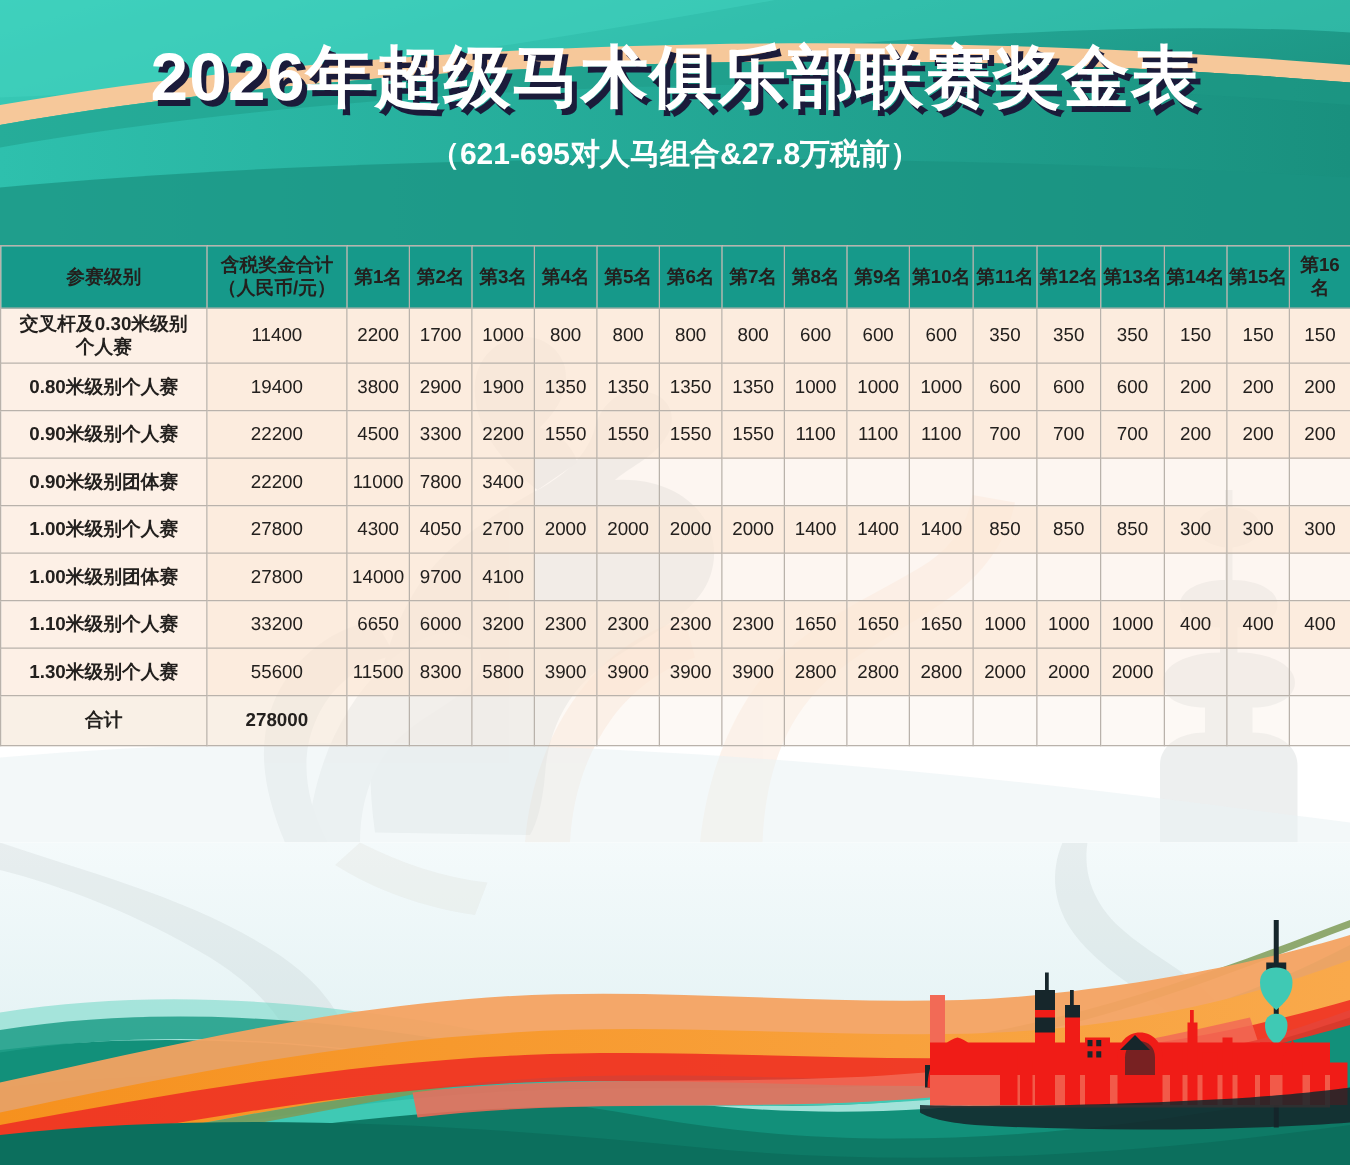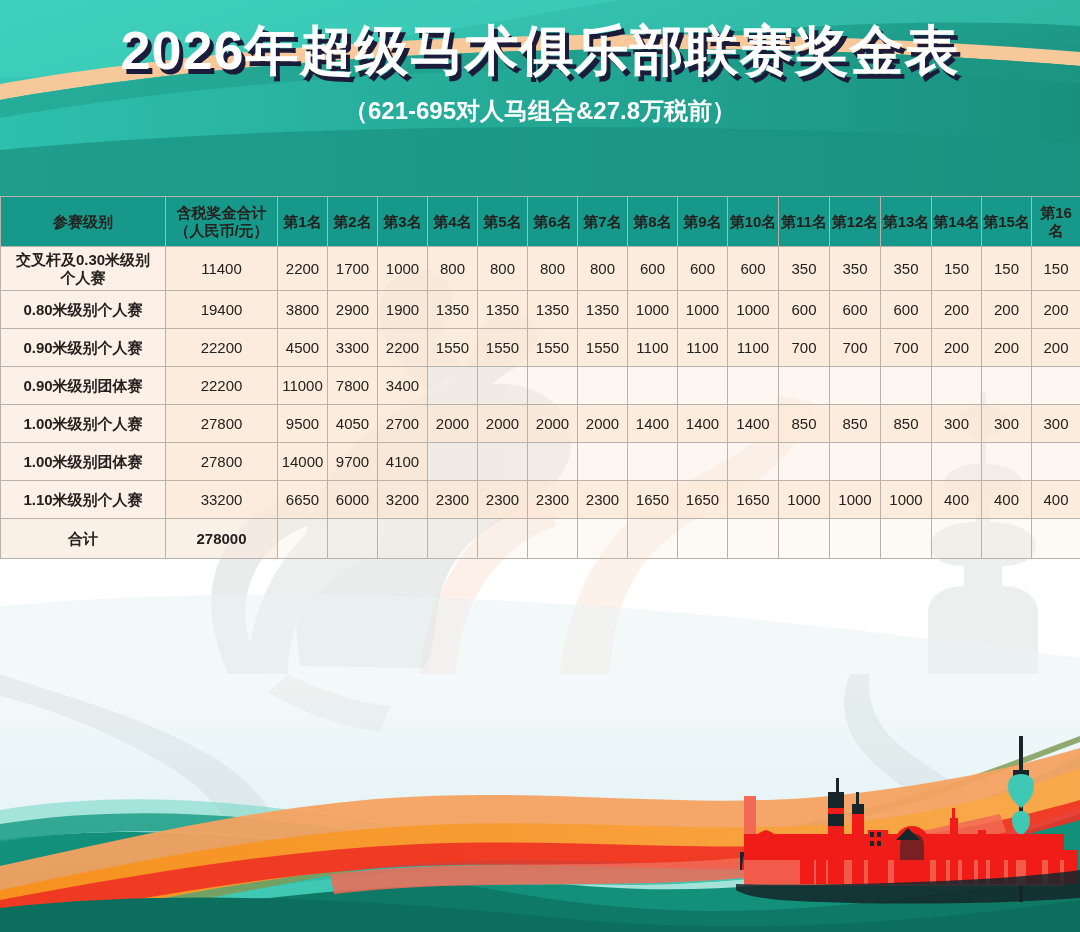--- a/index.html
+++ b/index.html
@@ -18,21 +18,21 @@
   
   #header-band {
     position: absolute; left: 0; top: 0;
     width: 1080px; height: 196px;
     overflow: hidden;
     background: linear-gradient(105deg, #2fbfae 0%, #28b3a4 22%, #1f9b87 58%, #1b9280 100%);
   }
   #header-band .svgdeco { position: absolute; left: 0; top: 0; }
 
   #title-wrap {
-    position: absolute; left: 0; top: 22px;
+    position: absolute; left: 0; top: 34px;
     width: 1080px; text-align: center;
     z-index: 5;
   }
   #main-title {
     font-size: 54px;
     font-weight: bold;
     color: #ffffff;
     letter-spacing: 1px;
     line-height: 1.06;
     text-shadow: 4px 5px 0 #1b1b3a;
@@ -294,21 +294,21 @@
             <td class="blank"></td>
             <td class="blank"></td>
             <td class="blank"></td>
             <td class="blank"></td>
             <td class="blank"></td>
             <td class="blank"></td>
           </tr>
           <tr style="height: 38px; margin-left: 24px;">
             <td class="cat">1.00米级别个人赛</td>
             <td>27800</td>
-            <td>9500</td>
+            <td>4300</td>
             <td>4050</td>
             <td>2700</td>
             <td>2000</td>
             <td>2000</td>
             <td>2000</td>
             <td>2000</td>
             <td>1400</td>
             <td>1400</td>
             <td>1400</td>
             <td>850</td>
@@ -350,20 +350,40 @@
             <td>2300</td>
             <td>1650</td>
             <td>1650</td>
             <td>1650</td>
             <td>1000</td>
             <td>1000</td>
             <td>1000</td>
             <td>400</td>
             <td>400</td>
             <td>400</td>
+          </tr>
+          <tr style="height: 38px;">
+            <td class="cat">1.30米级别个人赛</td>
+            <td>55600</td>
+            <td>11500</td>
+            <td>8300</td>
+            <td>5800</td>
+            <td>3900</td>
+            <td>3900</td>
+            <td>3900</td>
+            <td>3900</td>
+            <td>2800</td>
+            <td>2800</td>
+            <td>2800</td>
+            <td>2000</td>
+            <td>2000</td>
+            <td>2000</td>
+            <td class="blank"></td>
+            <td class="blank"></td>
+            <td class="blank"></td>
           </tr>
           <tr class="total" style="height: 40px;">
             <td class="cat">合计</td>
             <td>278000</td>
             <td class="blank"></td>
             <td class="blank"></td>
             <td class="blank"></td>
             <td class="blank"></td>
             <td class="blank"></td>
             <td class="blank"></td>

